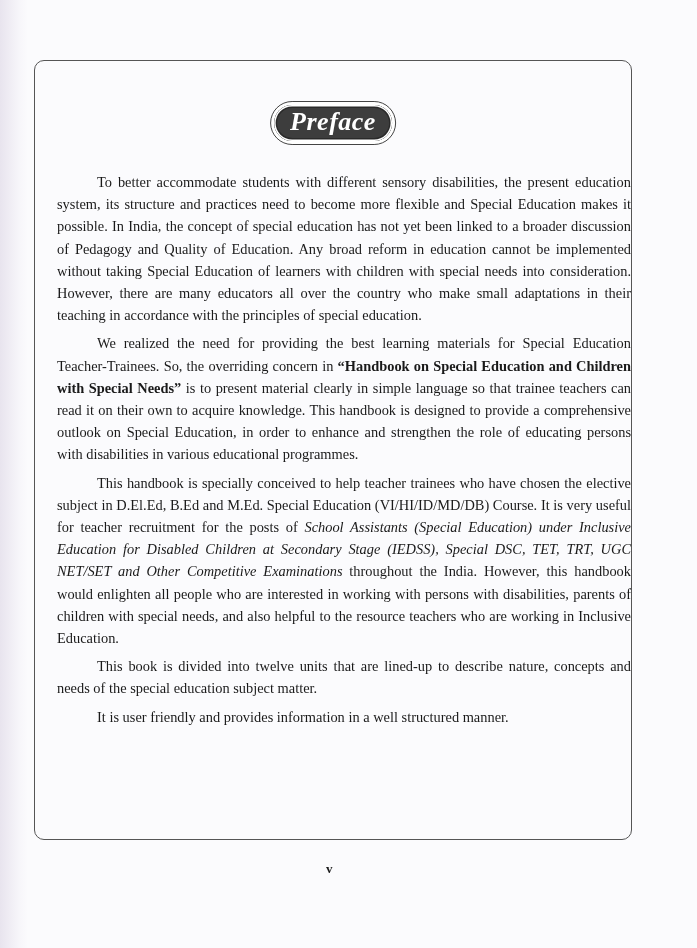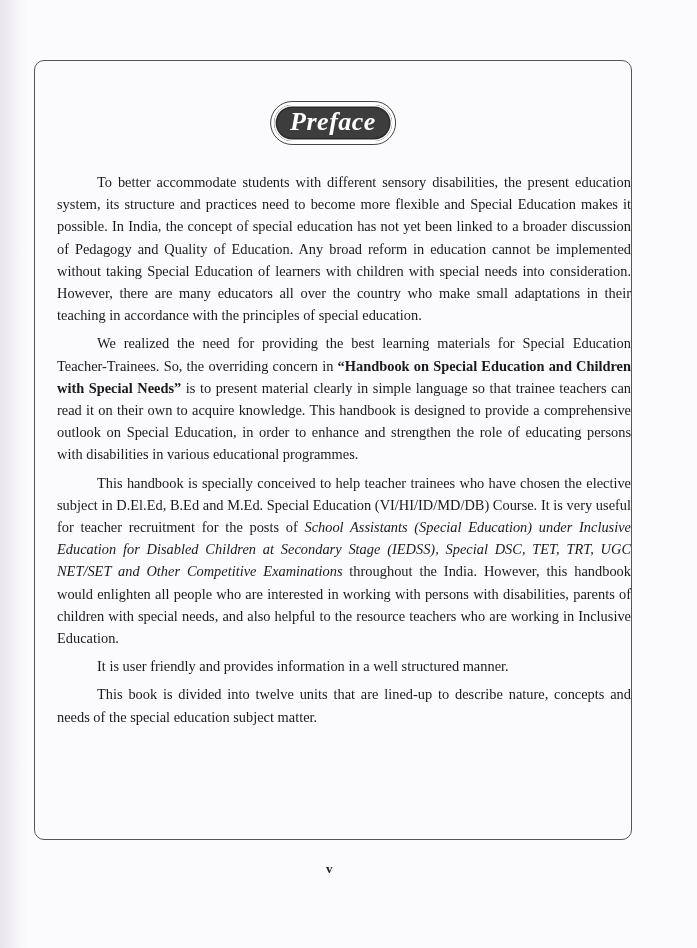--- a/index.html
+++ b/index.html
@@ -50,18 +50,18 @@
 
 <div class="frame">
   <div class="badge-wrap">
     <div class="badge">Preface</div>
   </div>
 
   <div class="text">
     <p>To better accommodate students with different sensory disabilities, the present education system, its structure and practices need to become more flexible and Special Education makes it possible. In India, the concept of special education has not yet been linked to a broader discussion of Pedagogy and Quality of Education. Any broad reform in education cannot be implemented without taking Special Education of learners with children with special needs into consideration. However, there are many educators all over the country who make small adaptations in their teaching in accordance with the principles of special education.</p>
     <p><span>We realized the need for providing the best learning materials for Special Education Teacher-Trainees. So, the overriding concern in </span><b>“Handbook on Special Education and Children with Special Needs”</b><span> is to present material clearly in simple language so that trainee teachers can read it on their own to acquire knowledge. This handbook is designed to provide a comprehensive outlook on Special Education, in order to enhance and strengthen the role of educating persons with disabilities in various educational programmes.</span></p>
     <p><span>This handbook is specially conceived to help teacher trainees who have chosen the elective subject in D.El.Ed, B.Ed and M.Ed. Special Education (VI/HI/ID/MD/DB) Course. It is very useful for teacher recruitment for the posts of </span><i>School Assistants (Special Education) under Inclusive Education for Disabled Children at Secondary Stage (IEDSS), Special DSC, TET, TRT, UGC NET/SET and Other Competitive Examinations</i><span> throughout the India. However, this handbook would enlighten all people who are interested in working with persons with disabilities, parents of children with special needs, and also helpful to the resource teachers who are working in Inclusive Education.</span></p>
+    <p>This book is divided into twelve units that are lined-up to describe nature, concepts and needs of the special education subject matter.</p>
     <p>It is user friendly and provides information in a well structured manner.</p>
-    <p>This book is divided into twelve units that are lined-up to describe nature, concepts and needs of the special education subject matter.</p>
   </div>
 </div>
 
 <div class="pagenum">v</div>
 
 </body></html>

